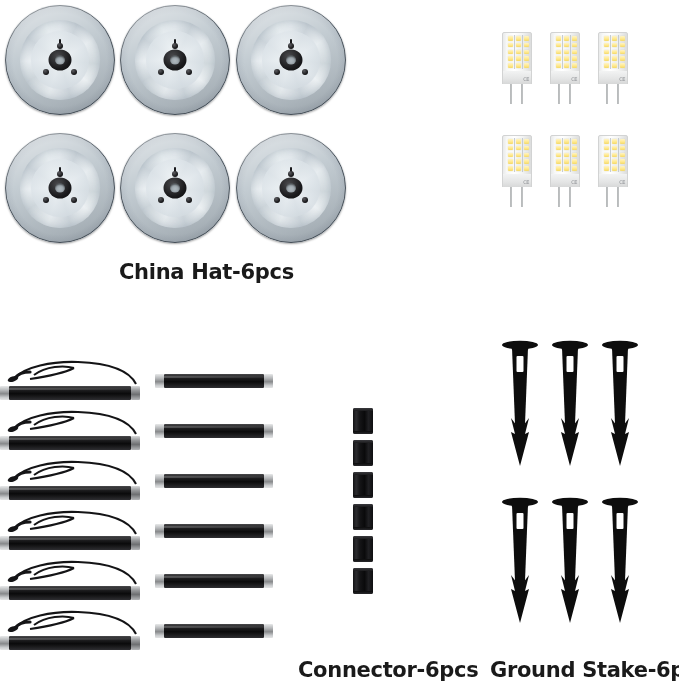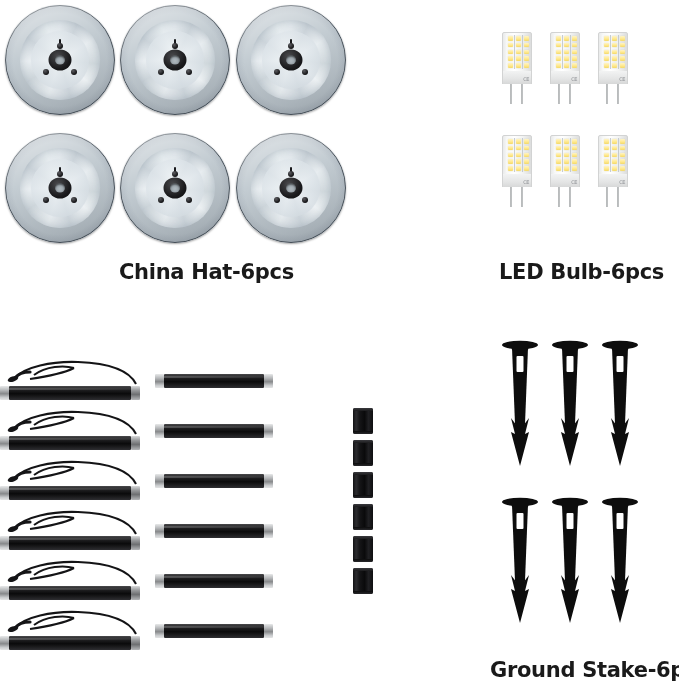--- a/index.html
+++ b/index.html
@@ -465,21 +465,20 @@
           <div class="chip"></div>
           <div class="chip"></div>
         </div>
       </div>
       <div class="base"></div>
       <div class="ce">CE</div>
       <div class="pin p1"></div>
       <div class="pin p2"></div>
     </div>
 
-    <div class="label" style="left:19px;top:262px;">LED Bulb-6pcs</div>
   </div>
 
   <div class="grp" style="left:0;top:330px;width:290px;height:363px;">
 
     <div class="wirewrap" style="left:4px;top:28px;width:140px;height:32px;">
       <svg width="140" height="32" viewBox="0 0 140 32">
         <path d="M11,20 C20,9 48,3 74,4 C100,5 124,10 132,26" fill="none" stroke="#141416" stroke-width="2.1"></path>
         <path d="M30,17 C42,8 60,7 70,10" fill="none" stroke="#141416" stroke-width="2.1"></path>
         <path d="M70,10 C58,16 40,19 26,21" fill="none" stroke="#141416" stroke-width="2.1"></path>
         <path d="M11,20 C14,16 20,14 26,14" fill="none" stroke="#141416" stroke-width="3.2" stroke-linecap="round"></path>
@@ -626,20 +625,21 @@
       <div class="cyl"></div>
       <div class="cap"></div>
       <div class="base"></div>
     </div>
     <div class="conn" style="left:63px;top:238px;">
       <div class="cyl"></div>
       <div class="cap"></div>
       <div class="base"></div>
     </div>
 
+    <div class="label" style="left:8px;top:330px;">Connector-6pcs</div>
   </div>
 
   <div class="grp" style="left:480px;top:330px;width:199px;height:363px;">
 
     <div class="stake" style="left:18px;top:8px;">
       <svg width="44" height="132" viewBox="0 0 44 132">
         <ellipse cx="22" cy="7" rx="18" ry="4.2" fill="#0d0d0d"></ellipse>
         <path d="M13,7 L31,7 L30,12 L14,12 Z" fill="#0d0d0d"></path>
         <path d="M14,10 L30,10 L27,86 L22,98 L17,86 Z" fill="#0d0d0d"></path>
         <rect x="18.5" y="18" width="7" height="16" rx="1" fill="#ffffff"></rect>

